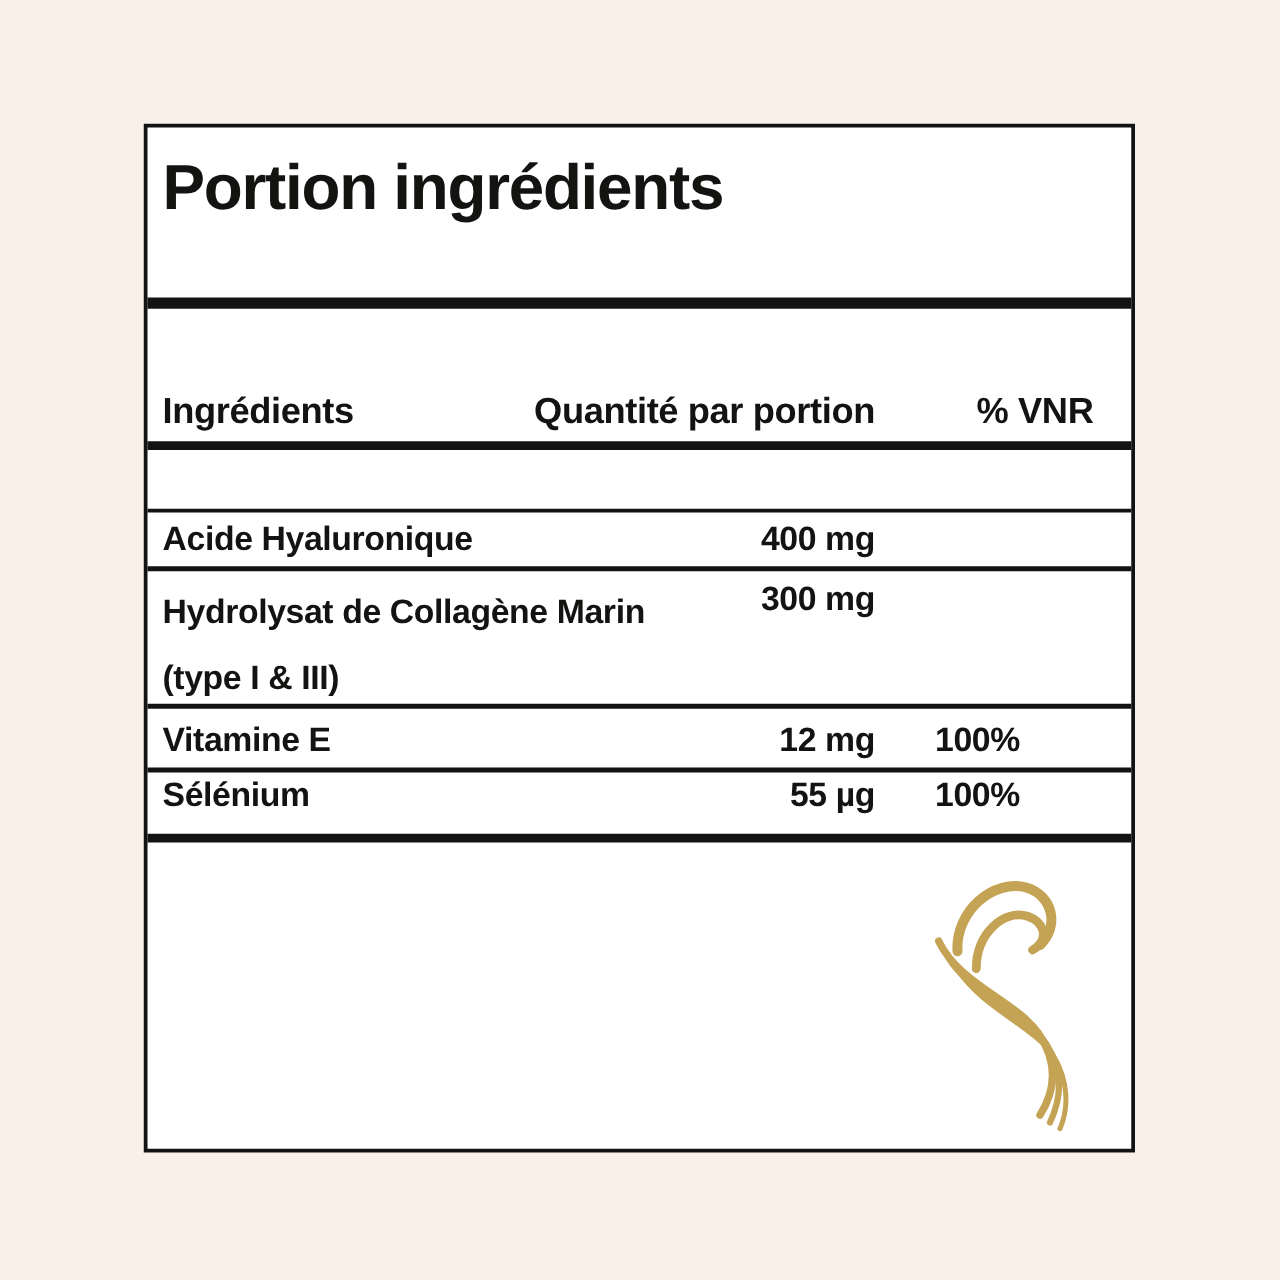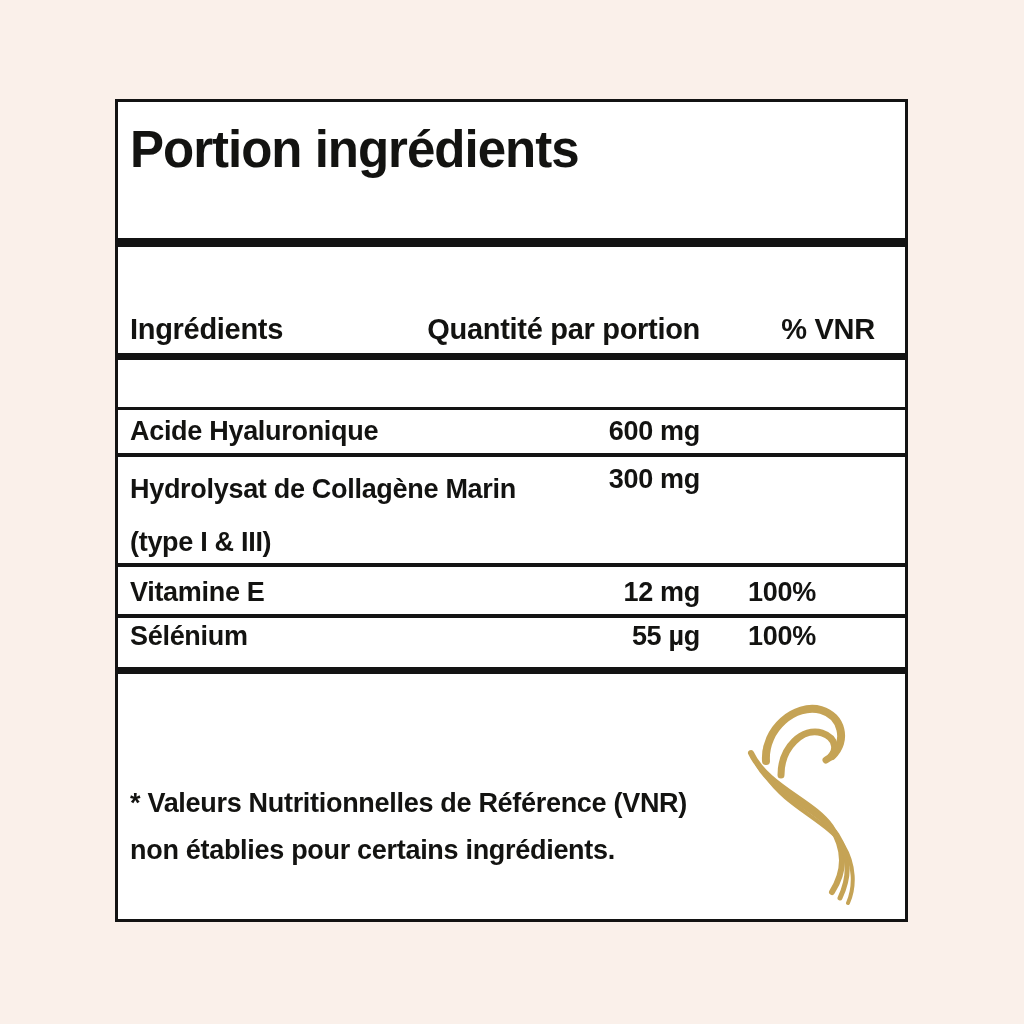--- a/index.html
+++ b/index.html
@@ -76,21 +76,21 @@
 
   <div class="th th1">Ingrédients</div>
   <div class="th th3">% VNR</div>
   <div class="th th2">Quantité par portion</div>
 
   <div class="hline l-head"></div>
   <div class="hline l-empty"></div>
 
   <div class="trow row1">
     <span class="cell c-ing vcenter">Acide Hyaluronique</span>
-    <span class="cell c-qty vcenter">600 mg</span>
+    <span class="cell c-qty vcenter">400 mg</span>
     <span class="cell c-vnr vcenter"></span>
   </div>
   <div class="hline l-r1"></div>
 
   <div class="trow row2">
     <span class="cell c-ing"><span>Hydrolysat de Collagène Marin</span><br><span>(type I &amp; III)</span></span>
     <span class="cell c-qty">300 mg</span>
     <span class="cell c-vnr"></span>
   </div>
   <div class="hline l-r2"></div>
@@ -102,24 +102,20 @@
   </div>
   <div class="hline l-r3"></div>
 
   <div class="trow row4">
     <span class="cell c-ing vcenter">Sélénium</span>
     <span class="cell c-qty vcenter">55 µg</span>
     <span class="cell c-vnr vcenter">100%</span>
   </div>
   <div class="hline l-r4"></div>
 
-  <div class="footnote">
-    <span>* Valeurs Nutritionnelles de Référence (VNR)</span><br>
-    <span>non établies pour certains ingrédients.</span>
-  </div>
 
   <div class="swirl">
     <svg viewBox="0 0 145 210" xmlns="http://www.w3.org/2000/svg" fill="none">
       <path d="M 21 66 C 19 34, 50 8, 76 15 C 97 21, 103 46, 87 61" stroke="#c5a355" stroke-width="8" stroke-linecap="round"></path>
       <path d="M 36 80 C 36 52, 58 32, 77 38 C 92 43, 94 58, 81 65" stroke="#c5a355" stroke-width="7" stroke-linecap="round"></path>
       <path d="M 6 58 C 22 92, 68 106, 86 132 C 102 156, 99 178, 87 197" stroke="#c5a355" stroke-width="6" stroke-linecap="round"></path>
       <path d="M 13 70 C 30 100, 76 116, 92 140 C 106 162, 104 184, 95 203" stroke="#c5a355" stroke-width="5" stroke-linecap="round"></path>
       <path d="M 22 82 C 40 110, 84 128, 98 150 C 110 170, 110 192, 103 208" stroke="#c5a355" stroke-width="4" stroke-linecap="round"></path>
     </svg>
   </div>

